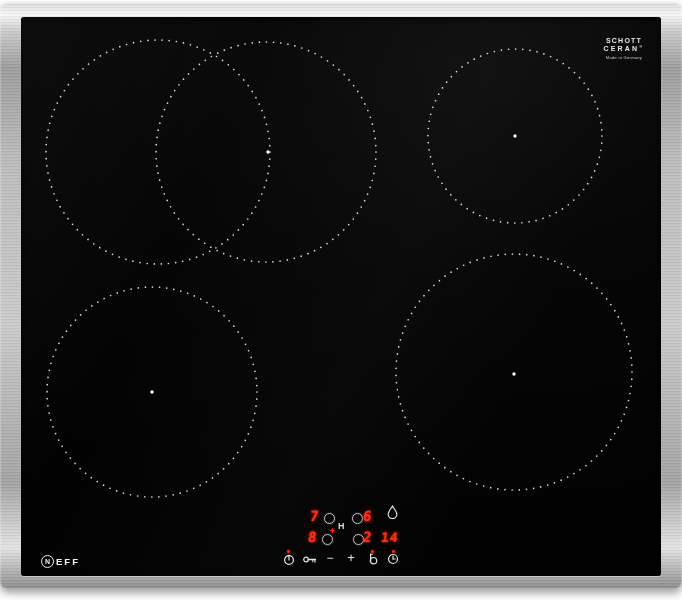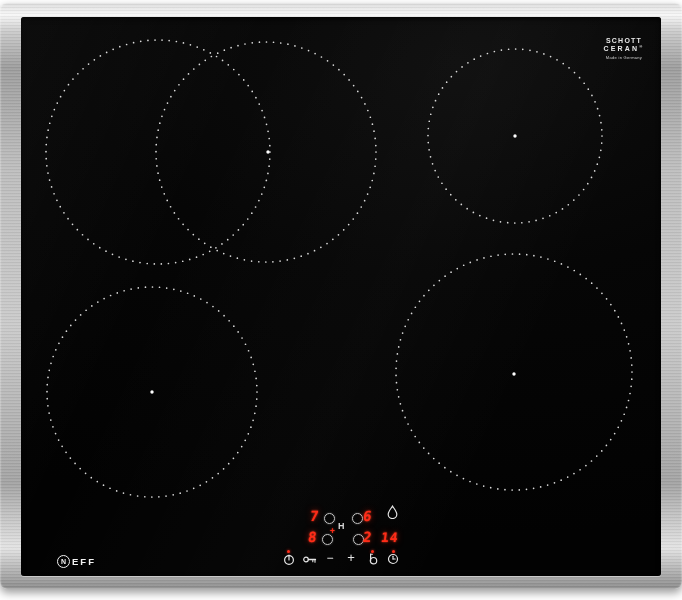--- a/index.html
+++ b/index.html
@@ -79,21 +79,21 @@
     </svg>
 
   <div class="glass-sheen"></div>
 
   <div class="abs schott" style="left:596px;top:37px;">
     <div class="l1">SCHOTT</div>
     <div class="l2"><span>CERAN</span><span style="font-size:4px;vertical-align:top;">®</span></div>
     <div class="sub">Made in Germany</div>
   </div>
 
-  <div class="abs neff" style="left:57px;top:555px;">
+  <div class="abs neff" style="left:41px;top:555px;">
     <span class="neff-n">N</span>
     <span class="neff-eff">EFF</span>
   </div>
 
   <span class="abs led" style="left:310px;top:508px;font-size:14px;">7</span>
   <div class="abs sel" style="left:324px;top:513px;"></div>
   <div class="abs sel" style="left:352px;top:513px;"></div>
   <span class="abs led" style="left:363px;top:508px;font-size:14px;">6</span>
 
   <svg class="abs" style="left:387px;top:505px;" width="11" height="14" viewBox="0 0 10 13">

